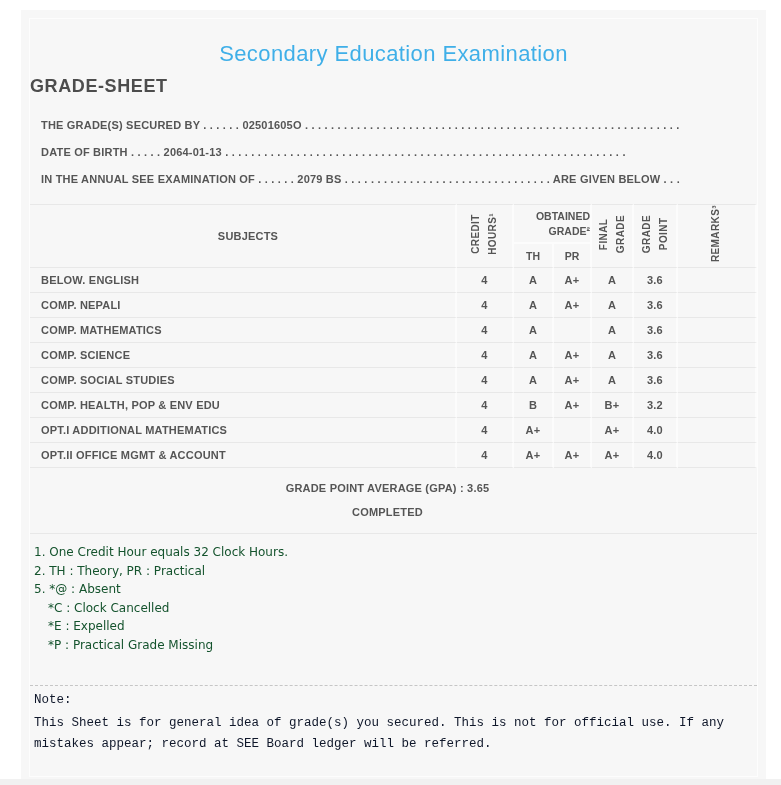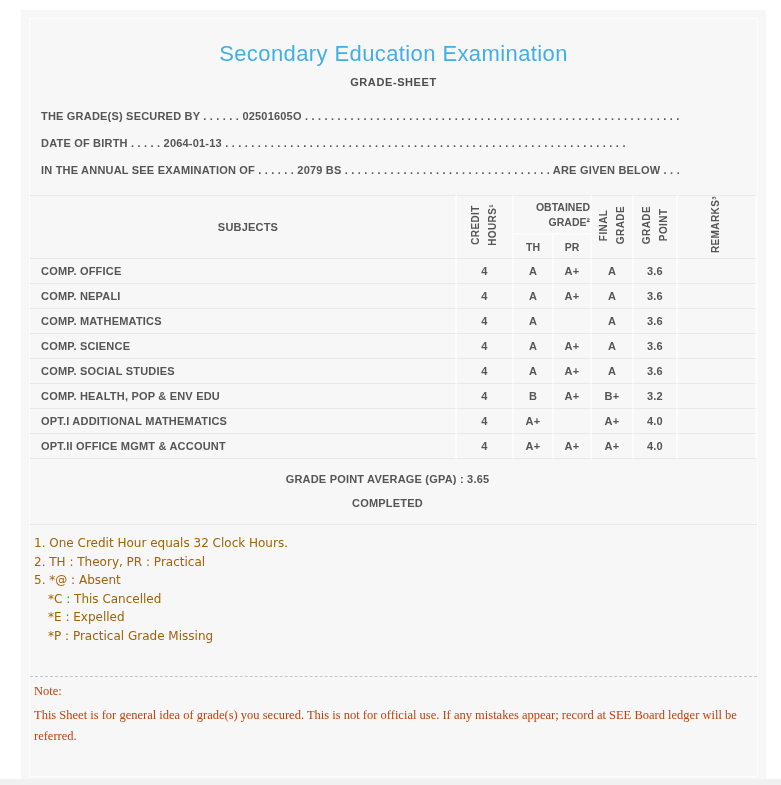--- a/index.html
+++ b/index.html
@@ -27,22 +27,22 @@
   .page-title {
     margin-top: 22px;
     text-align: center;
     font-size: 22px;
     font-weight: normal;
     letter-spacing: 0.4px;
     color: #3fafe8;
   }
   .page-subtitle {
     margin-top: 9px;
-    text-align: center;
-    font-size: 11px;
+    text-align: left;
+    font-size: 18px;
     font-weight: bold;
     letter-spacing: 0.6px;
     color: #4d4d4d;
   }
   .info-block {
     margin: 15px 0 0 11px;
   }
   .info-line {
     font-size: 11px;
     font-weight: bold;
@@ -98,32 +98,32 @@
     font-size: 11px;
     font-weight: bold;
     letter-spacing: 0.2px;
     color: #555;
   }
   .summary .status-line { margin-top: 12px; }
   .footnotes {
     padding: 9px 0 0 4px;
     font-family: "DejaVu Sans", sans-serif;
     font-size: 12px;
-    color: #a16207;
+    color: #14532d;
     line-height: 18.5px;
   }
   .footnote.indent { padding-left: 14px; }
   .note-separator {
     margin-top: 31px;
     border-top: 1px dashed #c6c6c6;
   }
   .note {
     padding: 7px 8px 0 4px;
-    font-family: Liberation Serif, serif;
-    color: #c2410c;
+    font-family: Liberation Mono, monospace;
+    color: #0f172a;
   }
   .note-heading { font-size: 12.5px; }
   .note-body { margin-top: 6px; font-size: 12.5px; line-height: 21px; max-width: 712px; }
   .page-bottom-strip {
     position: absolute;
     left: 0; bottom: 0;
     width: 100%; height: 6px;
     background: #f1f1f1;
   }
 </style>
@@ -182,21 +182,21 @@
 POINT</div></th>
           <th class="rspan" rowspan="2"><div class="vh">REMARKS³</div></th>
         </tr>
         <tr class="h2">
           <th>TH</th>
           <th>PR</th>
         </tr>
       </thead>
       <tbody>
         <tr>
-          <td class="subject">COMP. OFFICE</td>
+          <td class="subject">BELOW. ENGLISH</td>
           <td>4</td>
           <td>A</td>
           <td>A+</td>
           <td>A</td>
           <td>3.6</td>
           <td></td>
         </tr>
         <tr>
           <td class="subject">COMP. NEPALI</td>
           <td>4</td>
@@ -268,21 +268,21 @@
         <span>GRADE POINT AVERAGE (GPA) :</span>
         <span>3.65</span>
       </div>
       <div class="status-line">COMPLETED</div>
     </div>
 
     <div class="footnotes">
       <div class="footnote">1. One Credit Hour equals 32 Clock Hours.</div>
       <div class="footnote">2. TH : Theory, PR : Practical</div>
       <div class="footnote">5. *@ : Absent</div>
-      <div class="footnote indent">*C : This Cancelled</div>
+      <div class="footnote indent">*C : Clock Cancelled</div>
       <div class="footnote indent">*E : Expelled</div>
       <div class="footnote indent">*P : Practical Grade Missing</div>
     </div>
 
     <div class="note-separator"></div>
 
     <div class="note">
       <div class="note-heading">Note:</div>
       <div class="note-body">This Sheet is for general idea of grade(s) you secured. This is not for official use. If any mistakes appear; record at SEE Board ledger will be referred.</div>
     </div>

